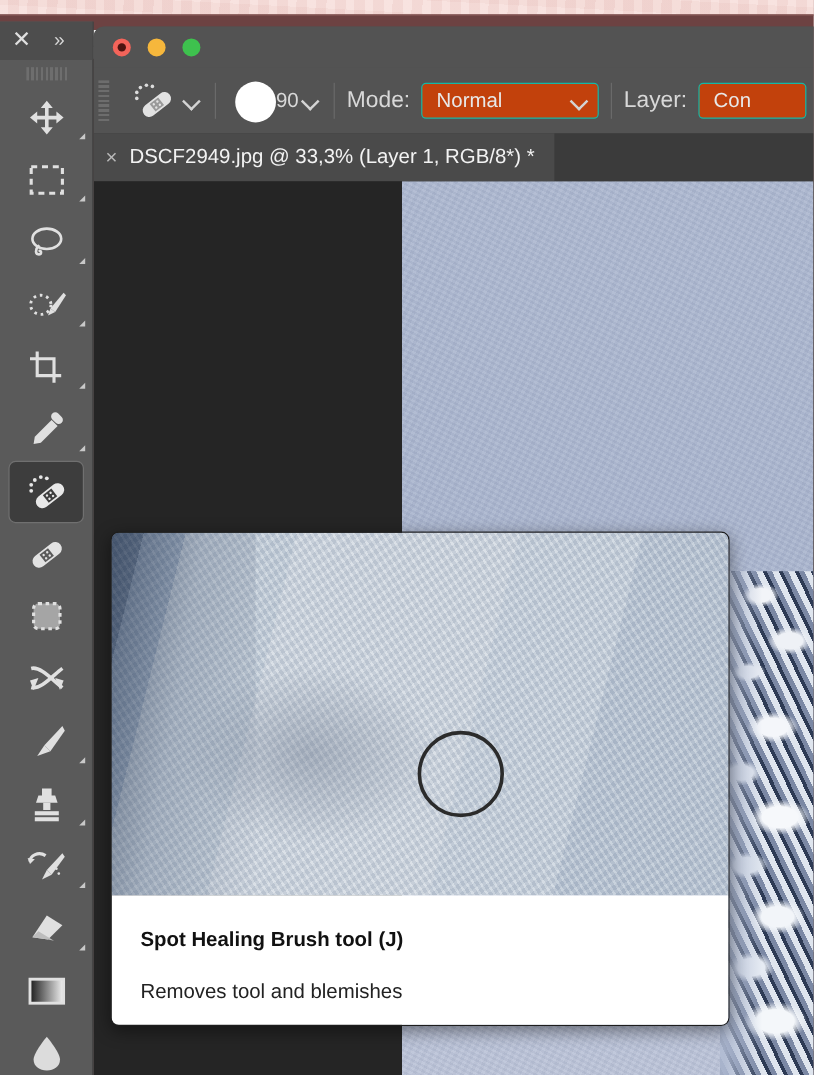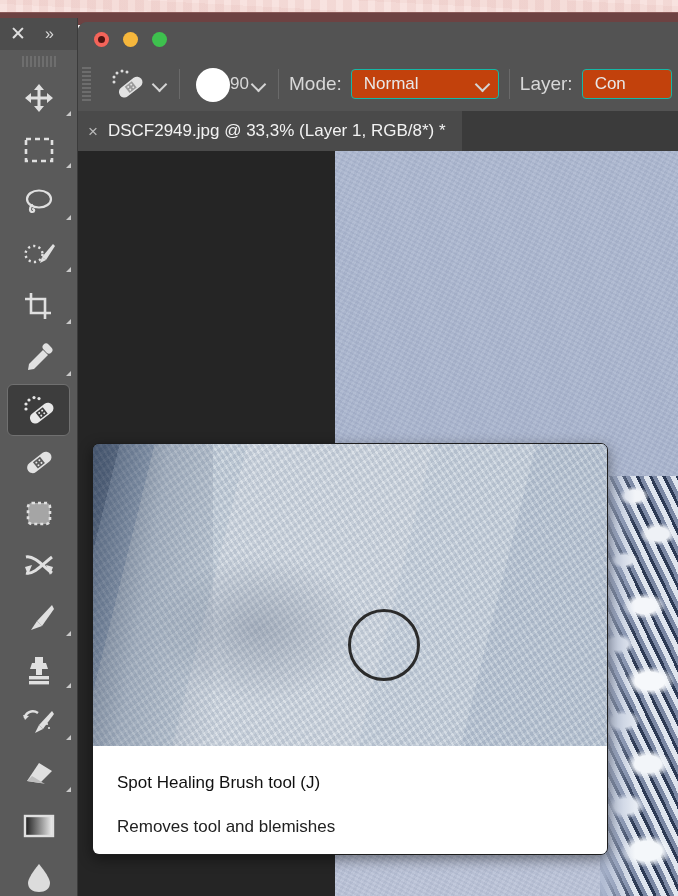--- a/index.html
+++ b/index.html
@@ -233,21 +233,21 @@
     background: radial-gradient(ellipse at center, rgba(95,108,130,.35), rgba(95,108,130,0) 70%);
   }
   #brush-cursor {
     position: absolute; left: 255px; top: 165px; width: 72px; height: 72px;
     border: 3px solid #2b2b2b; border-radius: 50%;
   }
   #tooltip-body {
     height: 110px; background: #ffffff; padding: 26px 24px 0 24px;
   }
   #tooltip-title {
-    font-size: 17px; font-weight: normal; color: #111111; line-height: 22px;
+    font-size: 17px; font-weight: bold; color: #111111; line-height: 22px;
   }
   #tooltip-desc {
     font-size: 17px; color: #222222; margin-top: 22px; line-height: 22px;
   }
 </style>
 </head>
 <body>
 
 <div id="desktop">
   <div id="desktop-noise"></div>

